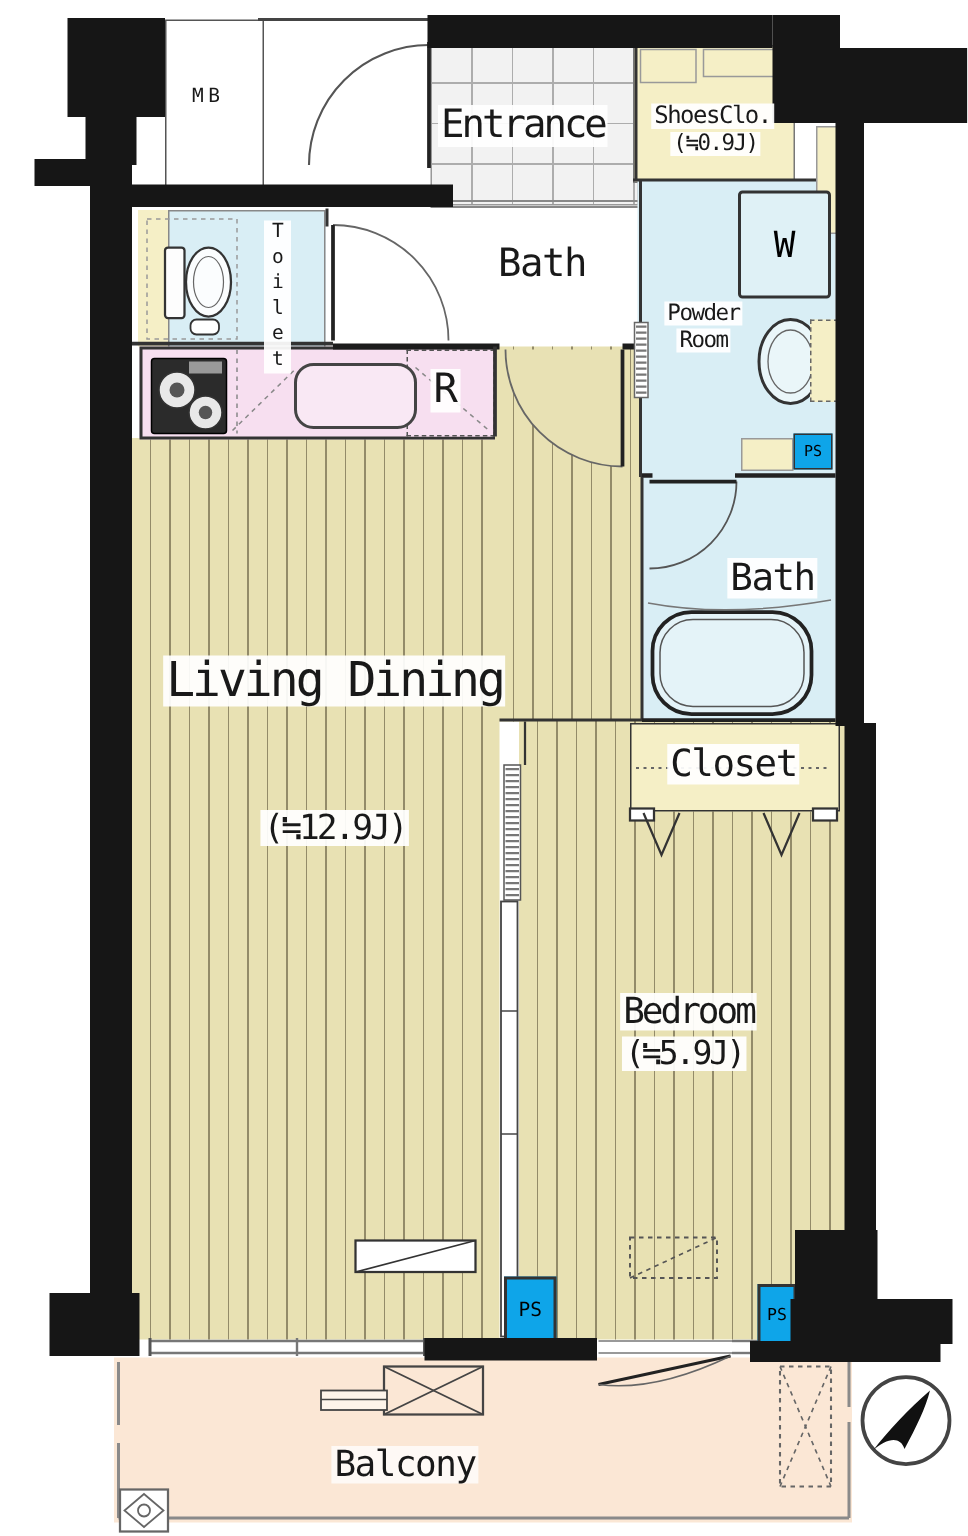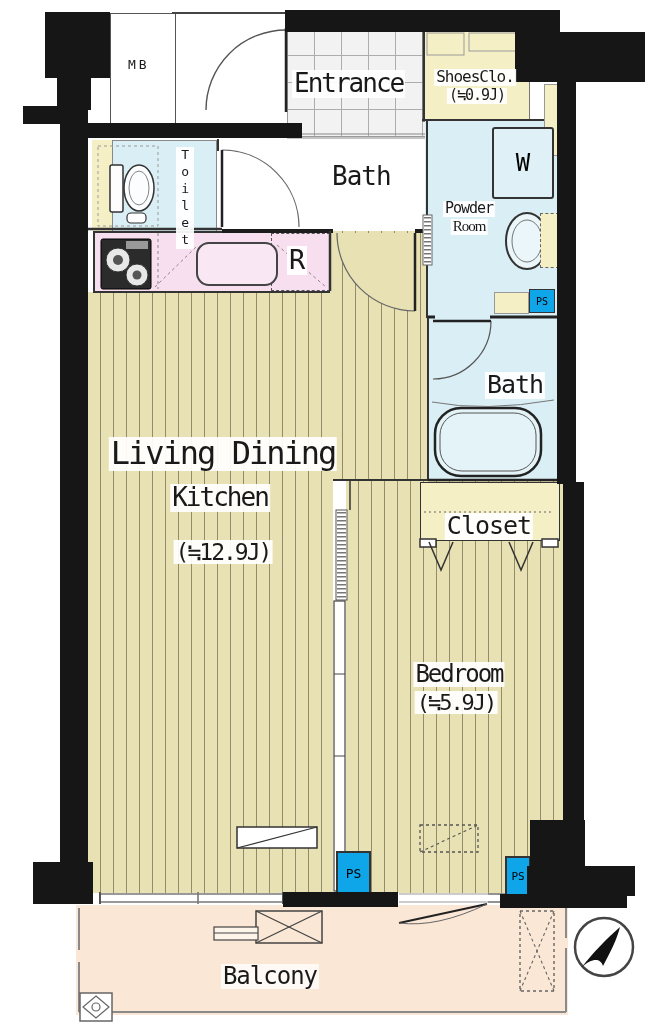--- a/index.html
+++ b/index.html
@@ -197,23 +197,22 @@
   <div class="wall" style="left:500px;top:894px;width:127px;height:14px;"></div>
   <div class="wall" style="left:283px;top:892px;width:115px;height:15px;"></div>
 
   <div class="chip" style="left:126px;top:58px;font-size:13px;letter-spacing:3px;">MB</div>
   <div class="chip" style="left:292px;top:70px;font-size:26px;letter-spacing:-2px;">Entrance</div>
   <div class="chip ctr" style="left:475px;top:69px;font-size:16px;letter-spacing:-1px;">ShoesClo.</div>
   <div class="chip ctr" style="left:477px;top:88px;font-size:15px;letter-spacing:-1px;">(≒0.9J)</div>
   <div class="chip" style="left:330px;top:163px;font-size:26px;letter-spacing:-1px;">Bath</div>
   <div class="chip vtext" style="left:176px;top:147px;font-size:13px;">Toilet</div>
   <div class="chip ctr" style="left:469px;top:201px;font-size:15px;letter-spacing:-1px;">Powder</div>
-  <div class="chip ctr" style="left:469px;top:219px;font-size:15px;letter-spacing:-1px;font-family:Liberation Serif, serif;">Room</div>
+  <div class="chip ctr" style="left:469px;top:219px;font-size:15px;letter-spacing:-1px;">Room</div>
   <div class="chip" style="left:287px;top:246px;font-size:27px;">R</div>
   <div class="chip ctr" style="left:487px;top:372px;font-size:25px;letter-spacing:-1px;margin-left:28px;">Bath</div>
-  <div class="chip ctr" style="left:489px;top:496px;font-size:25px;letter-spacing:-1px;margin-top:17px;">Closet</div>
+  <div class="chip ctr" style="left:489px;top:496px;font-size:25px;letter-spacing:-1px;">Closet</div>
   <div class="chip ctr" style="left:223px;top:437px;font-size:32px;letter-spacing:-2px;">Living Dining</div>
-  <div class="chip ctr" style="left:220px;top:484px;font-size:26px;letter-spacing:-2px;">Kitchen</div>
   <div class="chip ctr" style="left:223px;top:540px;font-size:23px;letter-spacing:-2px;text-align:right;">(≒12.9J)</div>
   <div class="chip ctr" style="left:459px;top:662px;font-size:24px;letter-spacing:-2px;">Bedroom</div>
   <div class="chip ctr" style="left:456px;top:691px;font-size:22px;letter-spacing:-2px;">(≒5.9J)</div>
   <div class="chip ctr" style="left:270px;top:964px;font-size:24px;letter-spacing:-1px;background:rgba(255,255,255,.75);">Balcony</div>
 </div>
 
 </body></html>

